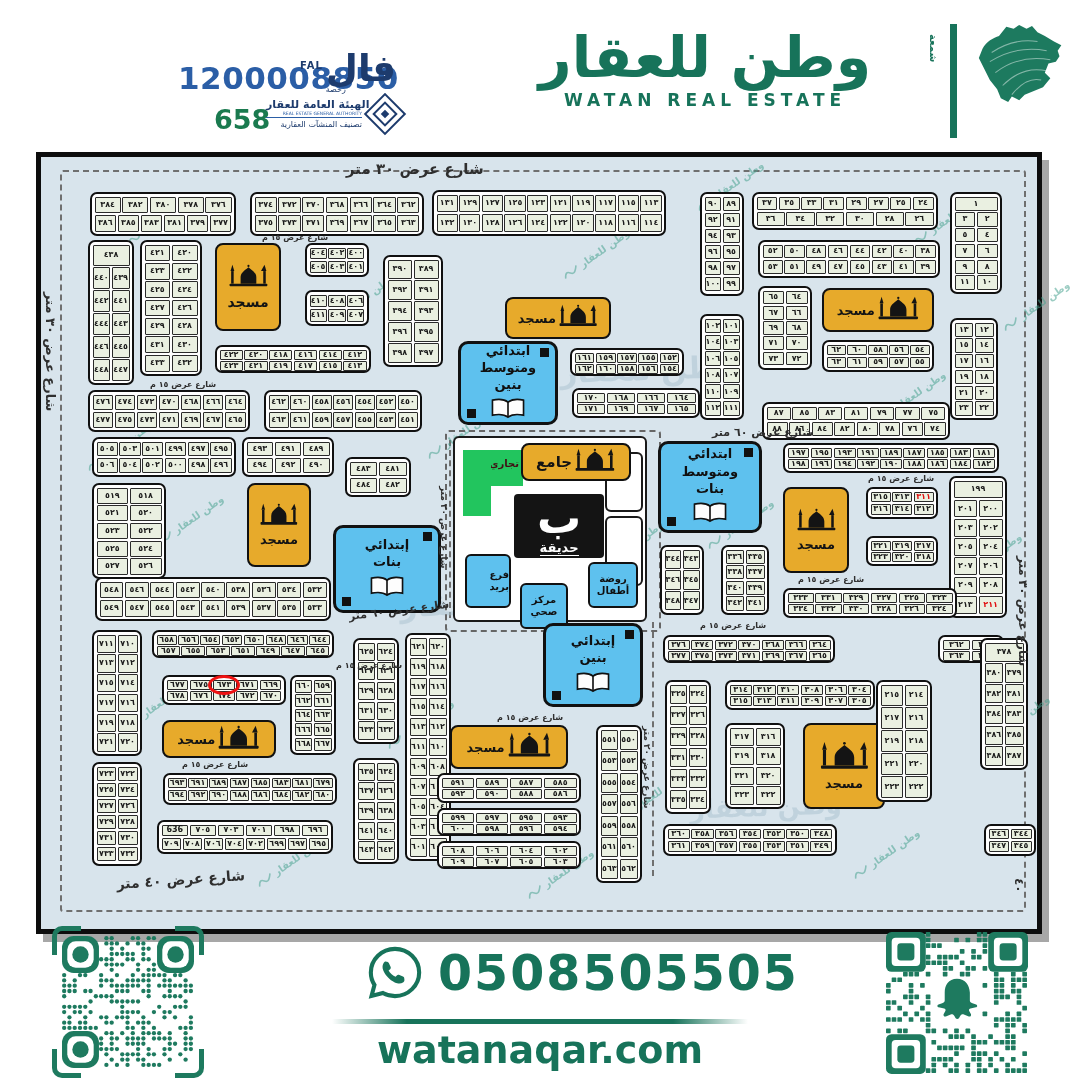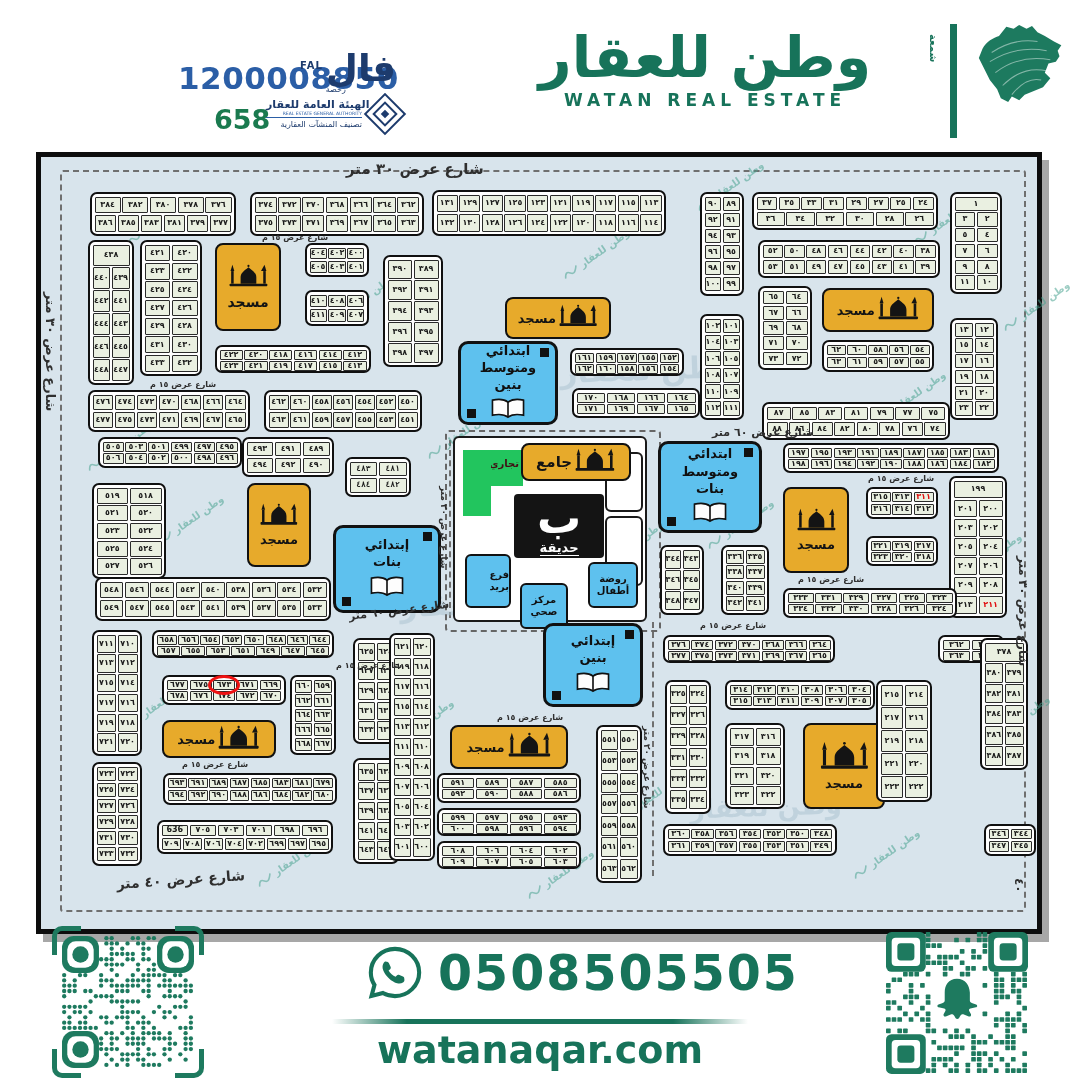--- a/index.html
+++ b/index.html
@@ -895,21 +895,21 @@
           <div class="plot-row">
             <div class="plot-cell">٤٦٣</div>
             <div class="plot-cell">٤٦١</div>
             <div class="plot-cell">٤٥٩</div>
             <div class="plot-cell">٤٥٧</div>
             <div class="plot-cell">٤٥٥</div>
             <div class="plot-cell">٤٥٣</div>
             <div class="plot-cell">٤٥١</div>
           </div>
         </div>
-        <div class="plot-block" style="left: 57px; top: 280px; width: 144px; height: 31px; position: absolute;">
+        <div class="plot-block" style="left: 51px; top: 280px; width: 144px; height: 40px; position: absolute;">
           <div class="plot-row">
             <div class="plot-cell">٥٠٥</div>
             <div class="plot-cell">٥٠٣</div>
             <div class="plot-cell">٥٠١</div>
             <div class="plot-cell">٤٩٩</div>
             <div class="plot-cell">٤٩٧</div>
             <div class="plot-cell">٤٩٥</div>
           </div>
           <div class="plot-row">
             <div class="plot-cell">٥٠٦</div>
@@ -925,21 +925,21 @@
             <div class="plot-cell">٤٩٣</div>
             <div class="plot-cell">٤٩١</div>
             <div class="plot-cell">٤٨٩</div>
           </div>
           <div class="plot-row">
             <div class="plot-cell">٤٩٤</div>
             <div class="plot-cell">٤٩٢</div>
             <div class="plot-cell">٤٩٠</div>
           </div>
         </div>
-        <div class="plot-block" style="left: 304px; top: 300px; width: 66px; height: 40px; position: absolute; font-family: Liberation Mono, monospace;">
+        <div class="plot-block" style="left: 304px; top: 300px; width: 66px; height: 40px; position: absolute;">
           <div class="plot-row">
             <div class="plot-cell">٤٨٣</div>
             <div class="plot-cell">٤٨١</div>
           </div>
           <div class="plot-row">
             <div class="plot-cell">٤٨٤</div>
             <div class="plot-cell">٤٨٢</div>
           </div>
         </div>
         <div class="plot-block" style="left: 51px; top: 326px; width: 74px; height: 96px; position: absolute;">
@@ -1305,21 +1305,21 @@
           </div>
           <div class="plot-row">
             <div class="plot-cell">٦٤١</div>
             <div class="plot-cell">٦٤٠</div>
           </div>
           <div class="plot-row">
             <div class="plot-cell">٦٤٣</div>
             <div class="plot-cell">٦٤٢</div>
           </div>
         </div>
-        <div class="plot-block" style="left: 348px; top: 476px; width: 46px; height: 228px; position: absolute;">
+        <div class="plot-block" style="left: 364px; top: 476px; width: 46px; height: 228px; position: absolute;">
           <div class="plot-row">
             <div class="plot-cell">٦٢١</div>
             <div class="plot-cell">٦٢٠</div>
           </div>
           <div class="plot-row">
             <div class="plot-cell">٦١٩</div>
             <div class="plot-cell">٦١٨</div>
           </div>
           <div class="plot-row">
             <div class="plot-cell">٦١٧</div>

